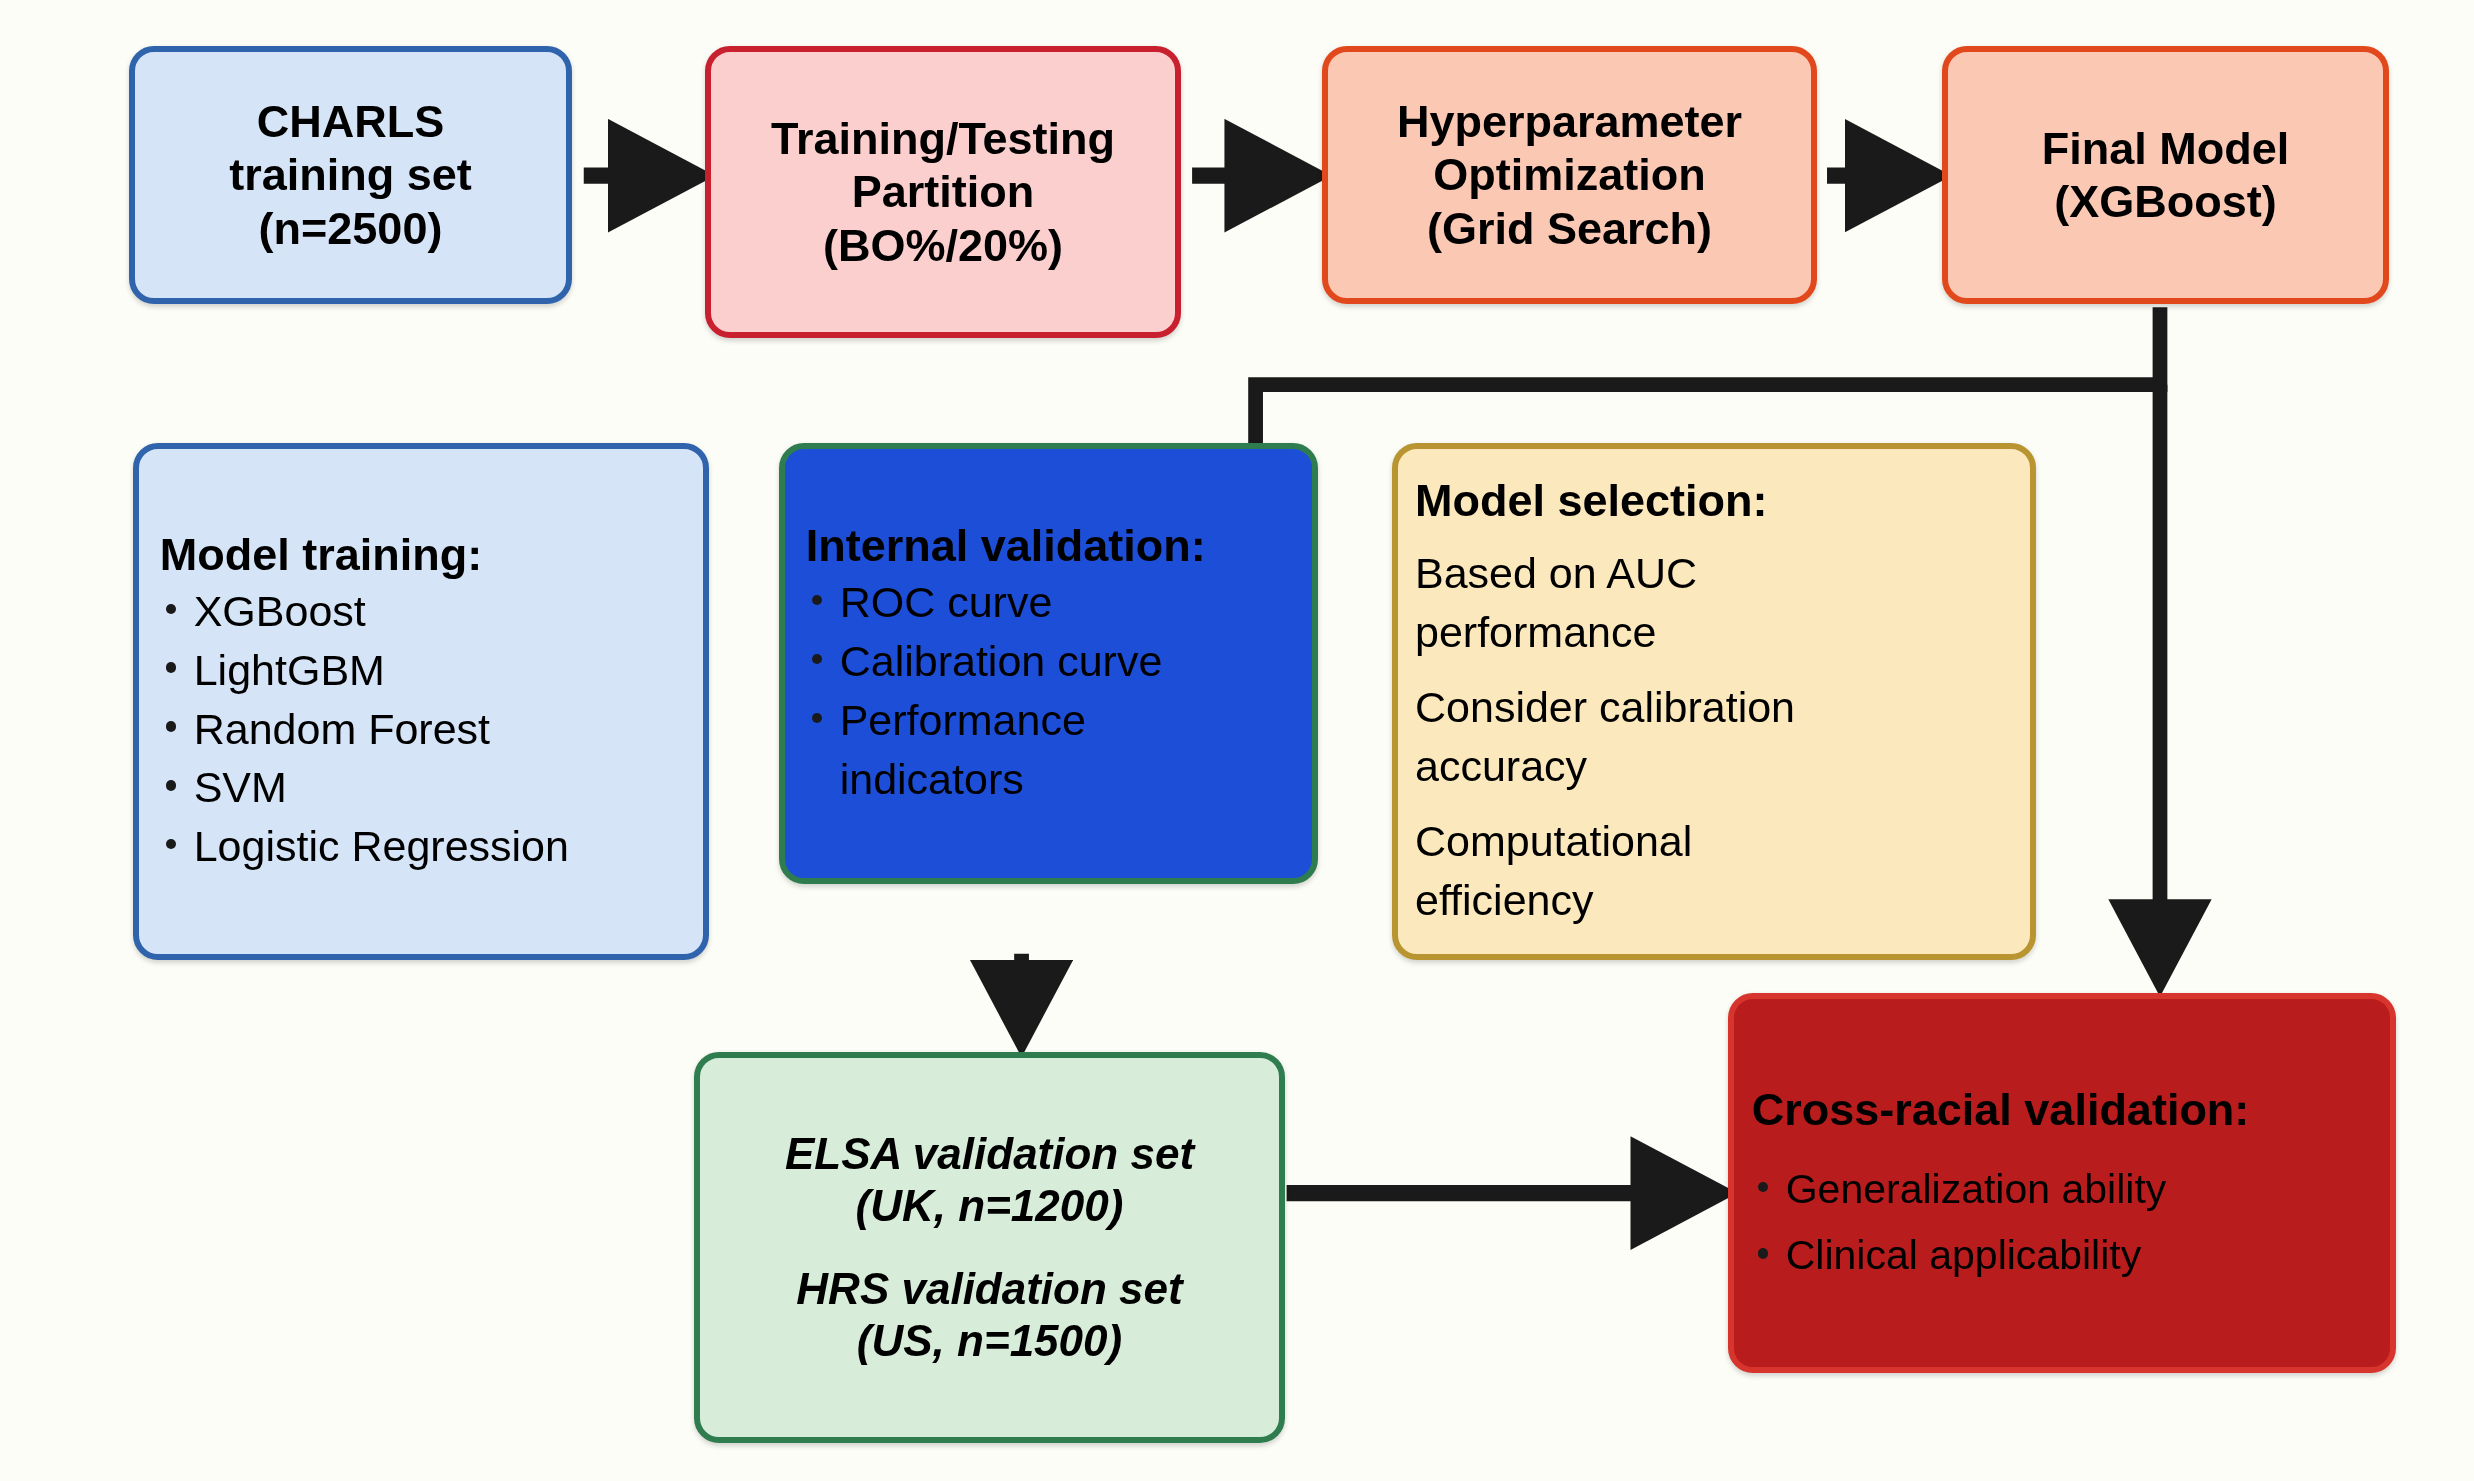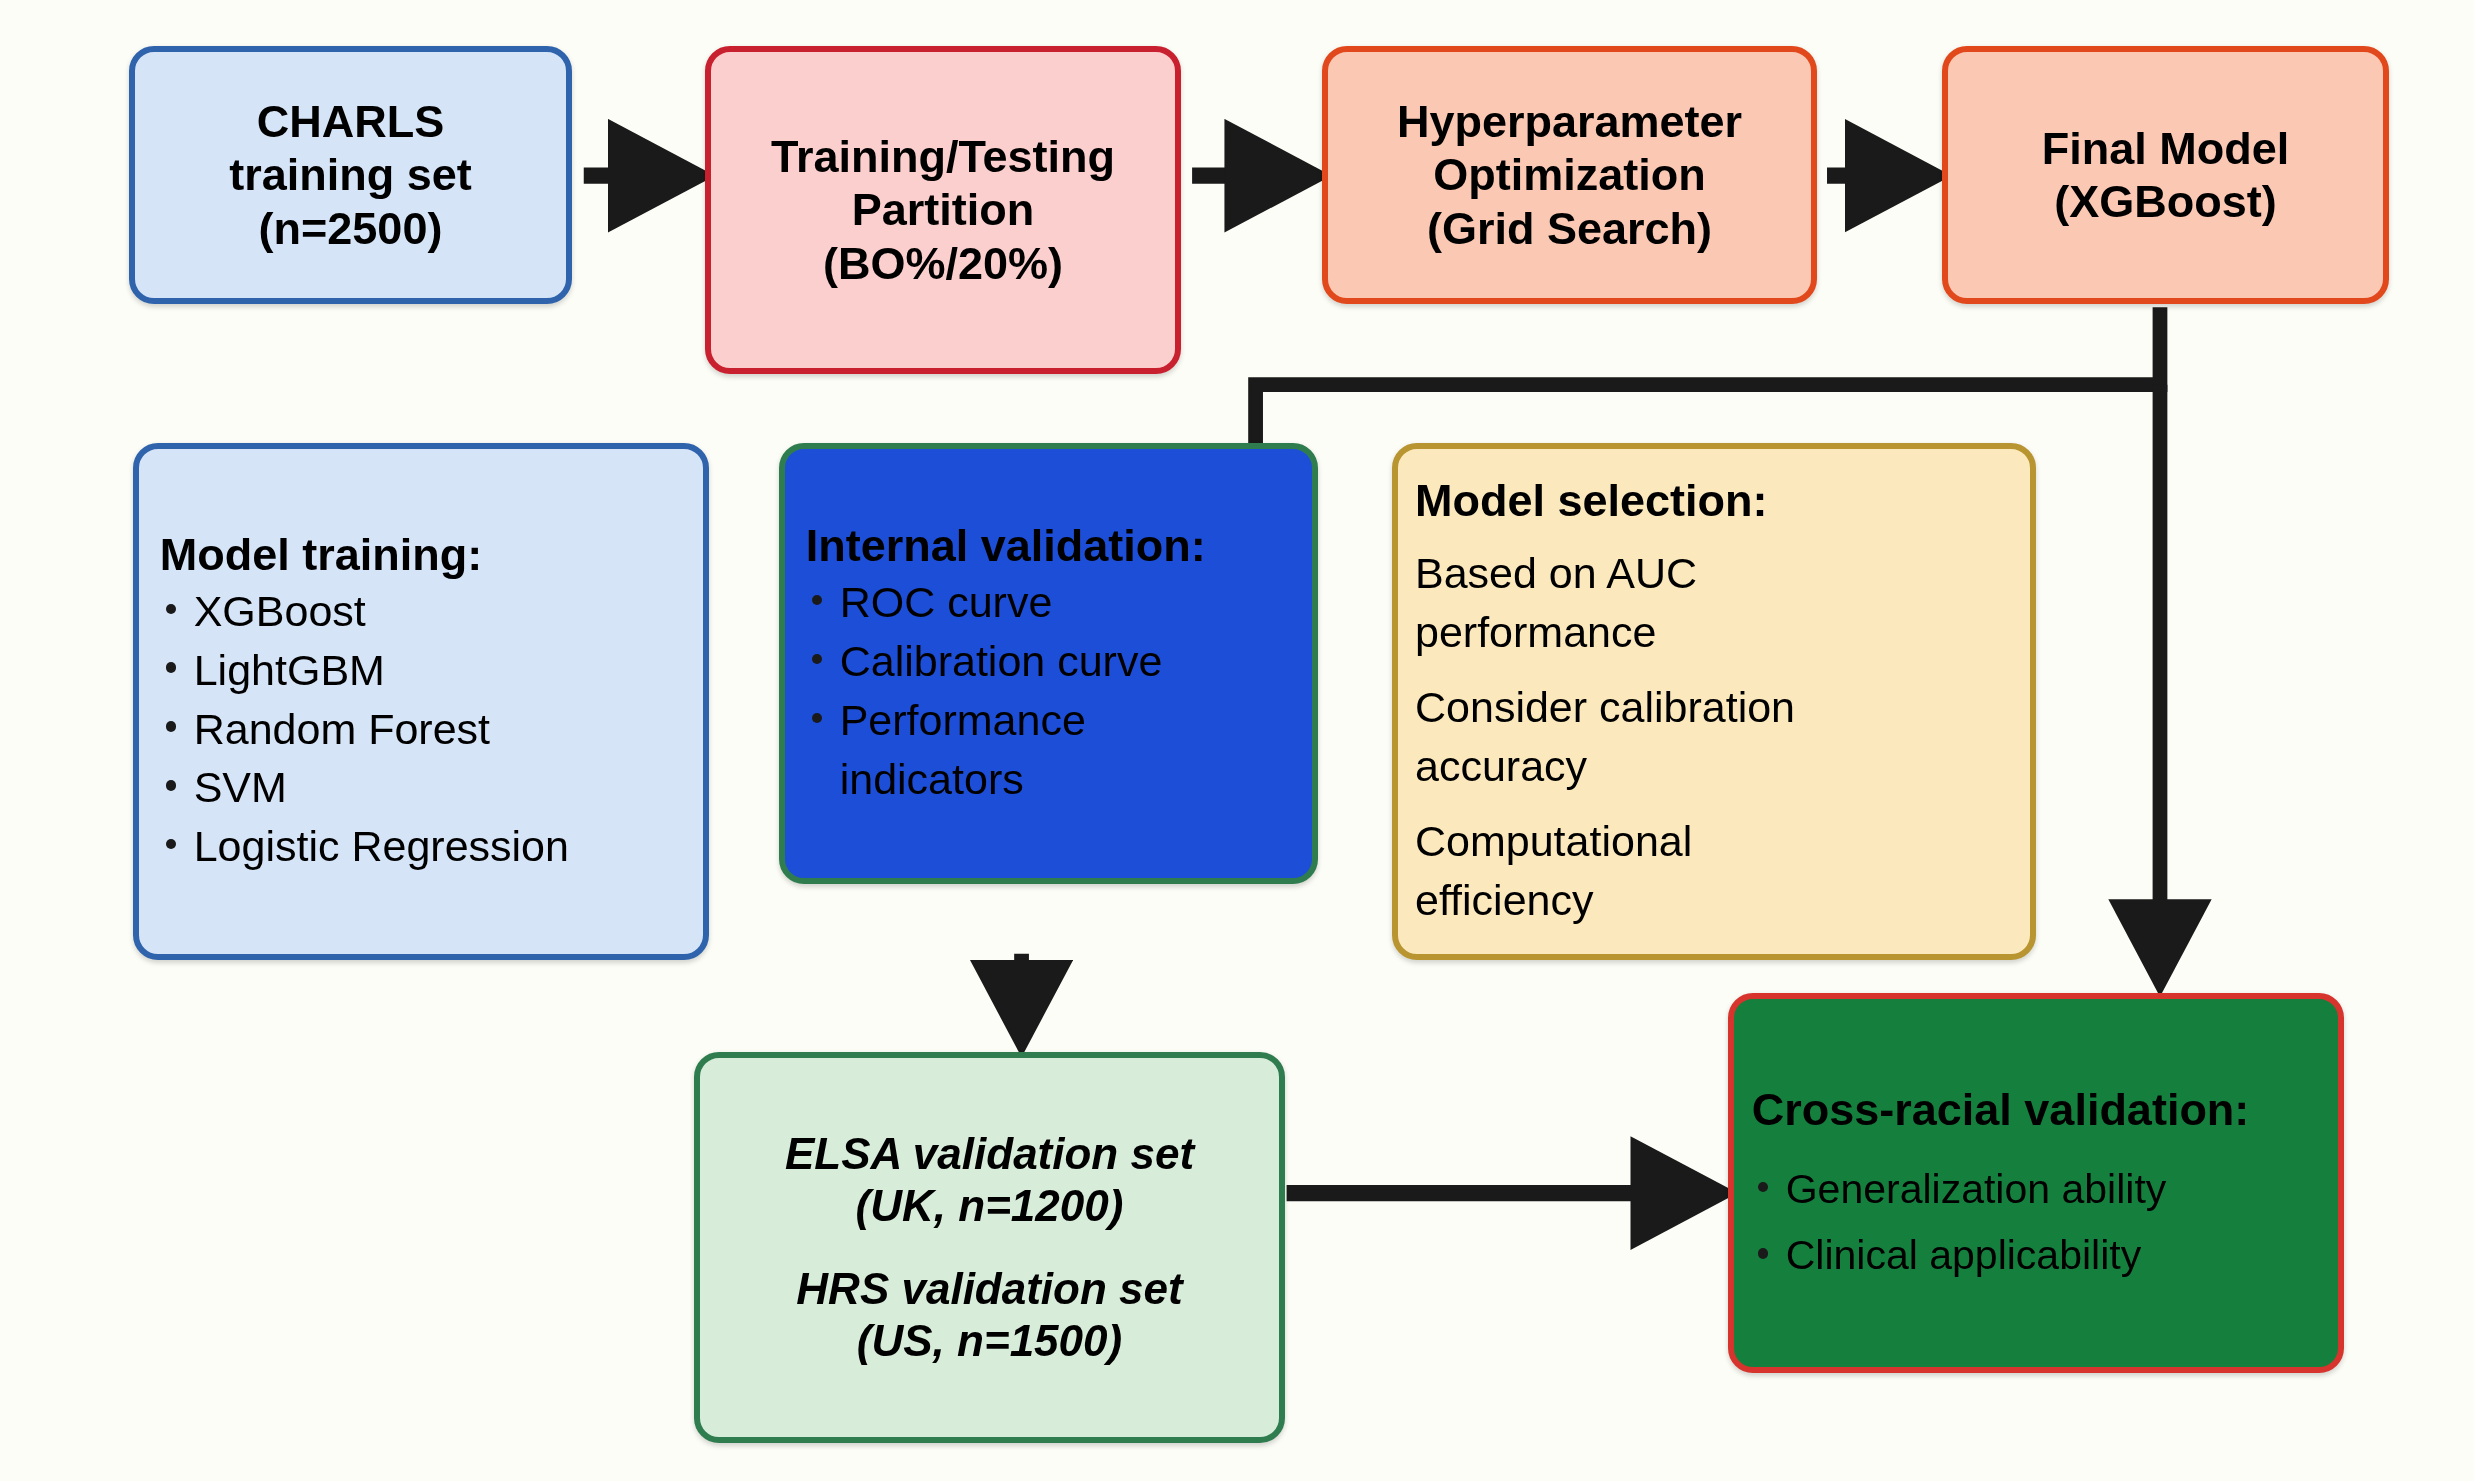--- a/index.html
+++ b/index.html
@@ -44,32 +44,32 @@
   .bullets li .dot{
     position:absolute;left:5.9px;top:0.46em;
     width:10.3px;height:10.3px;border-radius:50%;
     background:#1a1a1a;
   }
   .plainlines{margin:0;padding:0;list-style:none;}
   .plainlines li{line-height:1.30;margin-top:3px;white-space:nowrap;}
 
   
   #n-charls   {left:129px; top:46px;  width:443px;  height:258px; background:#d6e4f7; border:6.6px solid #2f64ad; padding:0 13.3px;}
-  #n-partition{left:705px; top:46px;  width:476px;  height:328px; background:#fbcfcd; border:6.6px solid #c9202f; padding:0 13.3px;}
+  #n-partition{left:705px; top:46px;  width:476px;  height:292px; background:#fbcfcd; border:6.6px solid #c9202f; padding:0 13.3px;}
   #n-hyper    {left:1322px;top:46px;  width:495px;  height:258px; background:#fbc8b4; border:6.6px solid #e1491c; padding:0 13.3px;}
   #n-final    {left:1942px;top:46px;  width:447px;  height:258px; background:#fbc8b4; border:6.6px solid #e1491c; padding:0 13.3px;}
 
   
   #n-training {left:133px; top:443px; width:576px; height:517px; background:#d6e4f7; border:6.6px solid #2f64ad; padding:25px 20.7px;}
   #n-internal {left:779px;top:443px; width:539px; height:441px; background:#1d4ed8; border:6.6px solid #2f7d4f; padding:25px 20.7px;}
   #n-selection{left:1392px;top:443px; width:644px; height:517px; background:#fbe9bd; border:6.6px solid #b89530; padding:25px 17px;}
 
   
   #n-elsa     {left:694px; top:1052px;width:591px; height:391px; background:#d7ecd9; border:6.6px solid #2f7d4f; padding:0 14.8px;font-style:italic;}
-  #n-cross    {left:1728px;top:993px;width:616px; height:380px; background:#15803d; border:6.6px solid #d6342c; padding:22px 17.7px;}
+  #n-cross    {left:1728px;top:993px;width:668px; height:380px; background:#b91c1c; border:6.6px solid #d6342c; padding:22px 17.7px;}
 
   .fs-top   {font-size:45px;}
   .fs-head  {font-size:45px;}
   .fs-body  {font-size:43px;}
   .fs-cross {font-size:41px;}
   .fs-elsa  {font-size:44px;}
 </style>
 </head>
 <body>
 

